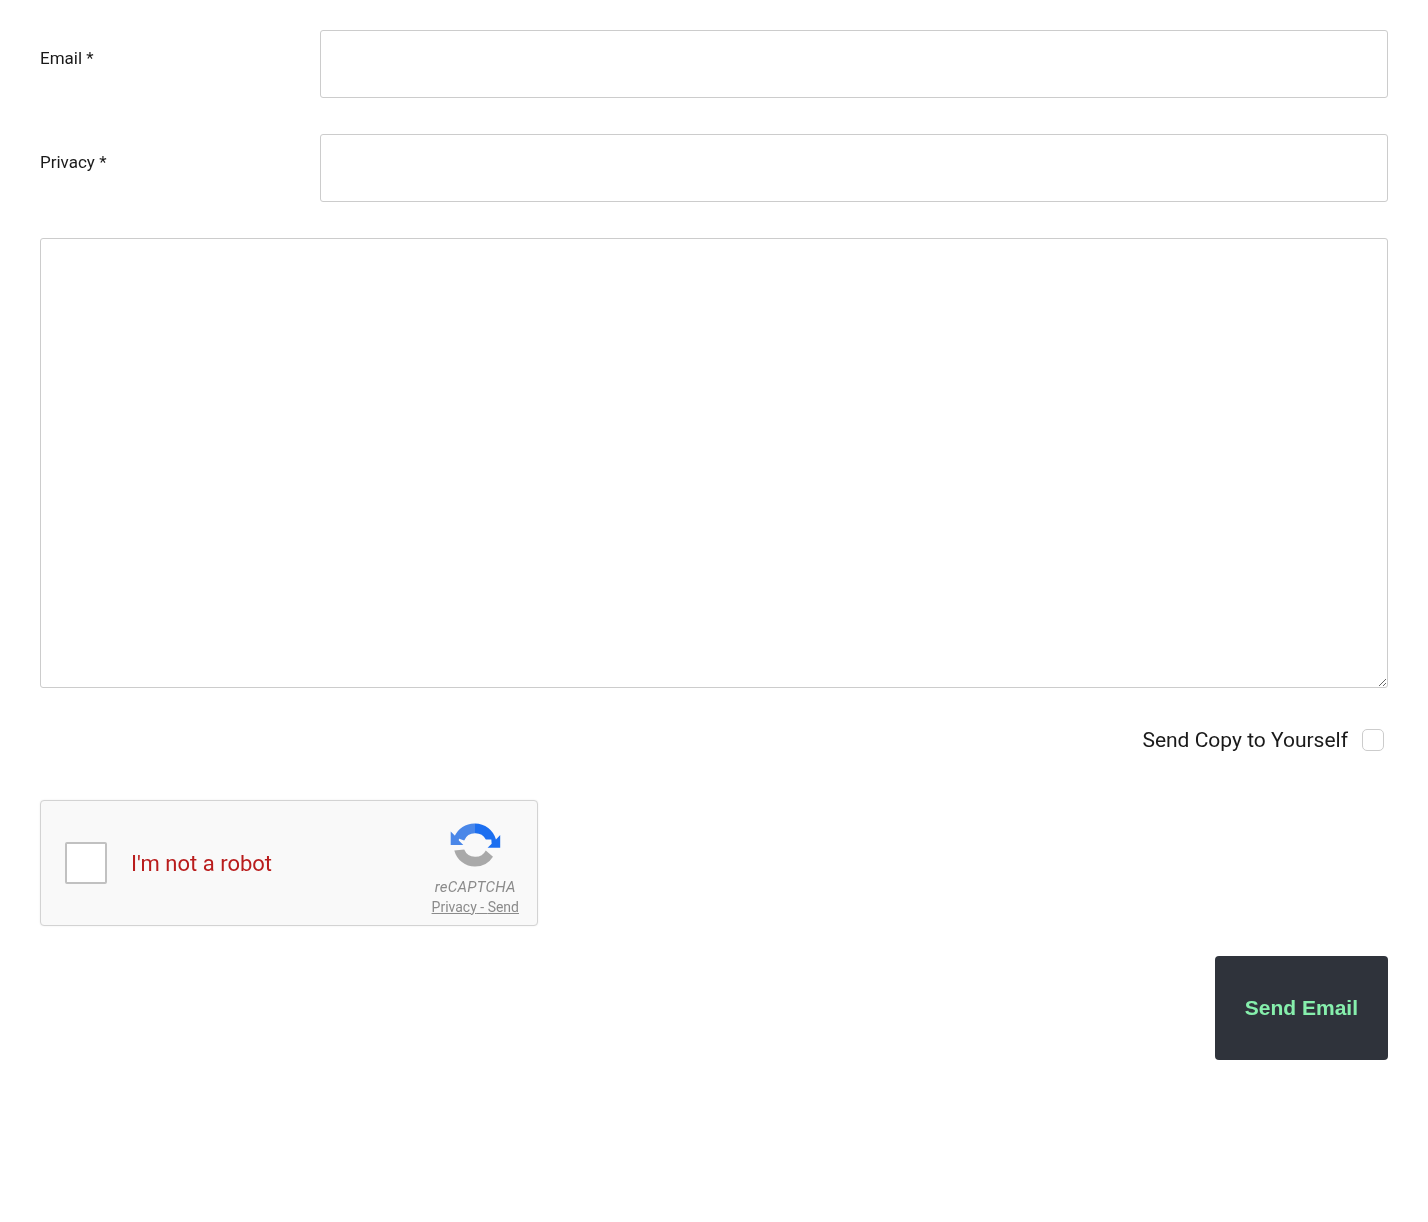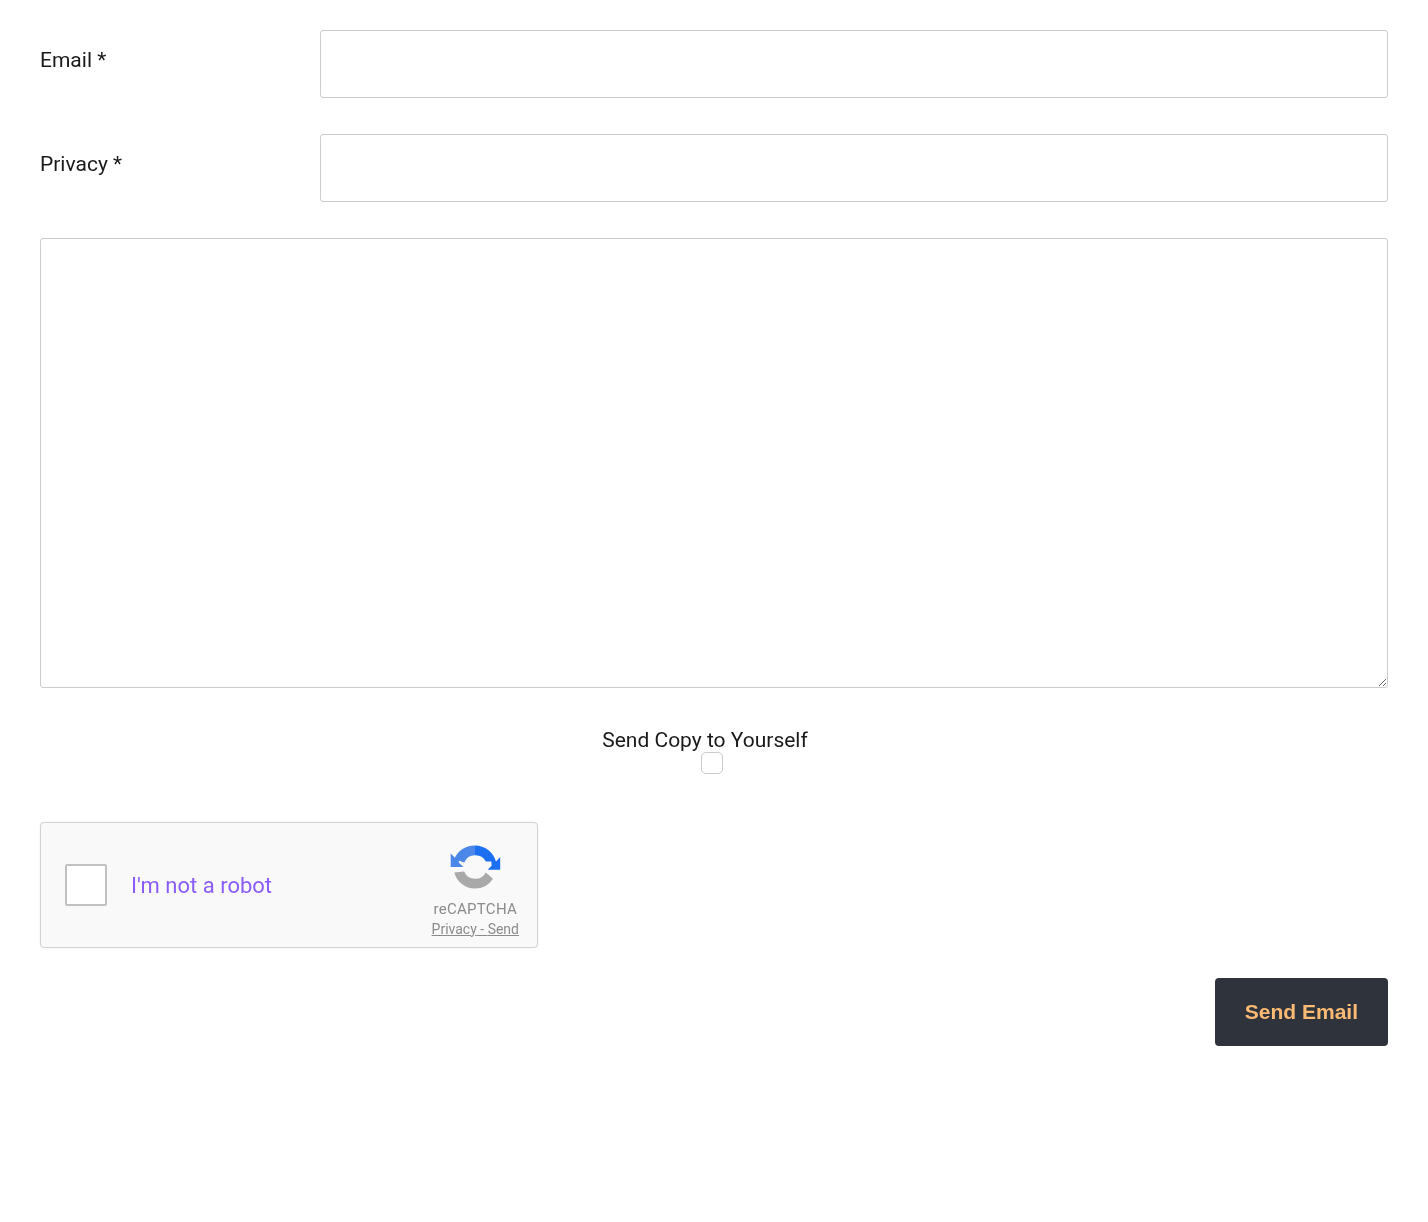--- a/index.html
+++ b/index.html
@@ -14,21 +14,21 @@
       color: #1a1a1a;
     }
     .form-row {
       display: flex;
       margin-bottom: 36px;
       align-items: flex-start;
     }
     .form-label {
       width: 280px;
       flex-shrink: 0;
-      font-size: 21px;
+      font-size: 17px;
       color: #1a1a1a;
       padding-top: 18px;
     }
     .form-input-wrap {
       flex: 1;
     }
     .text-input {
       width: 100%;
       height: 68px;
       border: 1px solid #cccccc;
@@ -47,21 +47,20 @@
       background: #ffffff;
       resize: vertical;
       font-family: inherit;
     }
     .send-copy-row {
       display: flex;
       justify-content: flex-end;
       align-items: center;
       margin-bottom: 48px;
       padding-right: 4px;
-      flex-direction: column;
     }
     .send-copy-label {
       font-size: 21px;
       color: #1a1a1a;
       margin-right: 14px;
     }
     .checkbox {
       width: 22px;
       height: 22px;
       border: 1.5px solid #cccccc;
@@ -95,62 +94,63 @@
       width: 42px;
       height: 42px;
       border: 2px solid #c1c1c1;
       background: #ffffff;
       border-radius: 2px;
       cursor: pointer;
       flex-shrink: 0;
     }
     .recaptcha-text {
       font-size: 22px;
-      color: #8b5cf6;
+      color: #b91c1c;
       margin-left: 24px;
       flex: 1;
     }
     .recaptcha-right {
       display: flex;
       flex-direction: column;
       align-items: center;
       flex-shrink: 0;
       padding-top: 6px;
     }
     .recaptcha-icon {
       width: 54px;
       height: 54px;
       margin-bottom: 6px;
     }
     .recaptcha-name {
       font-size: 15px;
       color: #8b8b8b;
       letter-spacing: 0.3px;
       margin-bottom: 3px;
+      font-style: italic;
     }
     .recaptcha-links {
       font-size: 14px;
       color: #8b8b8b;
     }
     .recaptcha-links span {
       cursor: pointer;
       text-decoration: underline;
     }
     .submit-row {
       display: flex;
       justify-content: flex-end;
     }
     .submit-btn {
       background: #2f333b;
-      color: #fdba74;
+      color: #86efac;
       border: none;
       border-radius: 4px;
       font-size: 21px;
       font-weight: 600;
-      padding: 22px 30px;
+      padding: 40px 30px;
       cursor: pointer;
     }
   </style>
 </head>
 <body>
 
 <div class="form-row">
   <div class="form-label">Email *</div>
   <div class="form-input-wrap">
     <input type="text" class="text-input" value="" style="">

